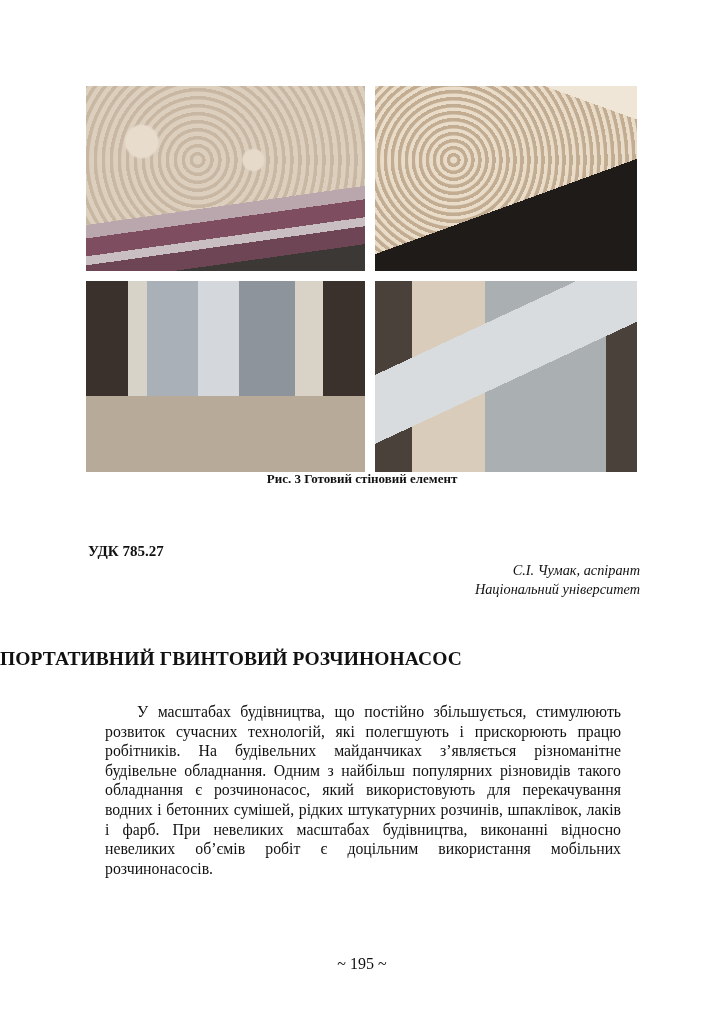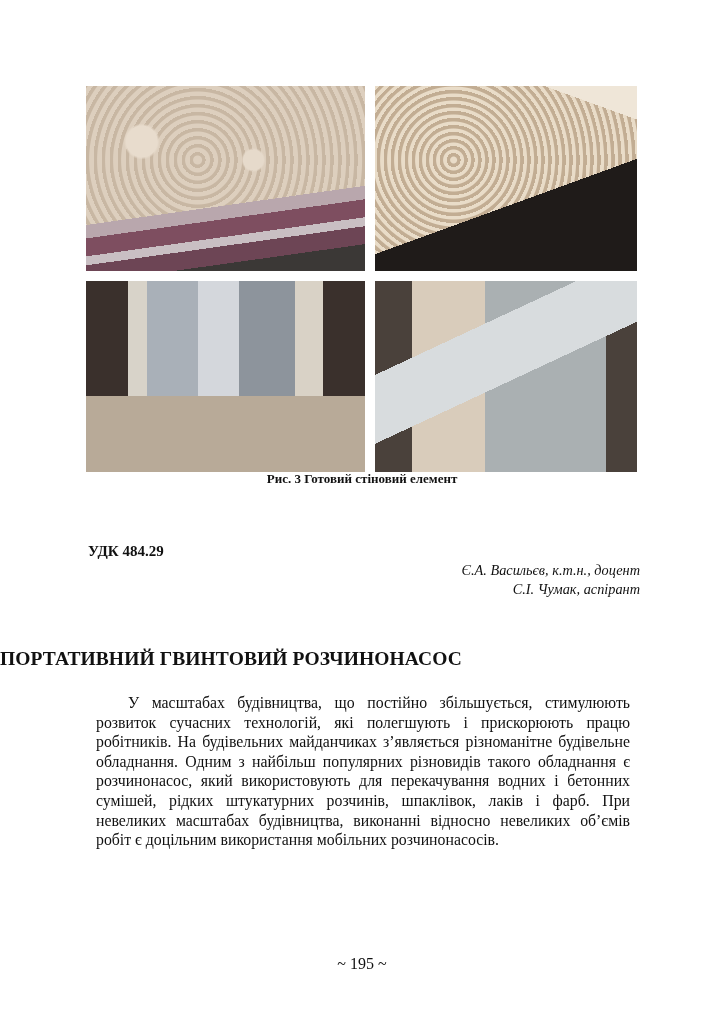--- a/index.html
+++ b/index.html
@@ -27,38 +27,38 @@
   #p4 { left:375px; top:281px; width:262px; height:191px;
     background:
       linear-gradient(155deg, transparent 0 30%, #d8dcde 30% 52%, transparent 52%),
       linear-gradient(90deg, transparent 0 14%, #d9ccbb 14% 42%, #aab0b2 42% 88%, transparent 88%),
       #4a413b; }
   .caption { position:absolute; left:0; width:724px; top:471px; text-align:center; font-weight:bold; font-size:13px; }
   .udk { position:absolute; left:88px; top:543px; font-weight:bold; font-size:15px; }
   .authors { position:absolute; right:84px; top:561px; text-align:right; font-style:italic; font-size:14.3px; line-height:19px; }
   .title { position:absolute; left:0; width:724px; top:648px; font-weight:bold; font-size:19.5px; letter-spacing:0.1px; }
   .body { position:absolute; left:88px; width:550px; top:685px; font-size:15.8px; line-height:19.6px; text-align:justify; }
-  .body p { margin:8px; text-indent:32px; }
+  .body p { margin:17px; text-indent:32px; }
   .pagenum { position:absolute; left:0; width:724px; top:955px; text-align:center; font-family:Liberation Serif, serif; font-size:16px; }
 </style>
 </head>
 <body>
 
 <div class="photo" id="p1"></div>
 <div class="photo" id="p2"></div>
 <div class="photo" id="p3"></div>
 <div class="photo" id="p4"></div>
 
 <div class="caption">Рис. 3 Готовий стіновий елемент</div>
 
-<div class="udk">УДК 484.29</div>
+<div class="udk">УДК 785.27</div>
 
 <div class="authors">
-  <div>Є.А. Васильєв, к.т.н., доцент</div>
   <div>С.І. Чумак, аспірант</div>
+  <div>Національний університет</div>
 </div>
 
 <div class="title">ПОРТАТИВНИЙ ГВИНТОВИЙ РОЗЧИНОНАСОС</div>
 
 <div class="body">
   <p>У масштабах будівництва, що постійно збільшується, стимулюють розвиток сучасних технологій, які полегшують і прискорюють працю робітників. На будівельних майданчиках з’являється різноманітне будівельне обладнання. Одним з найбільш популярних різновидів такого обладнання є розчинонасос, який використовують для перекачування водних і бетонних сумішей, рідких штукатурних розчинів, шпаклівок, лаків і фарб. При невеликих масштабах будівництва, виконанні відносно невеликих об’ємів робіт є доцільним використання мобільних розчинонасосів.</p>
 </div>
 
 <div class="pagenum">~ 195 ~</div>
 

